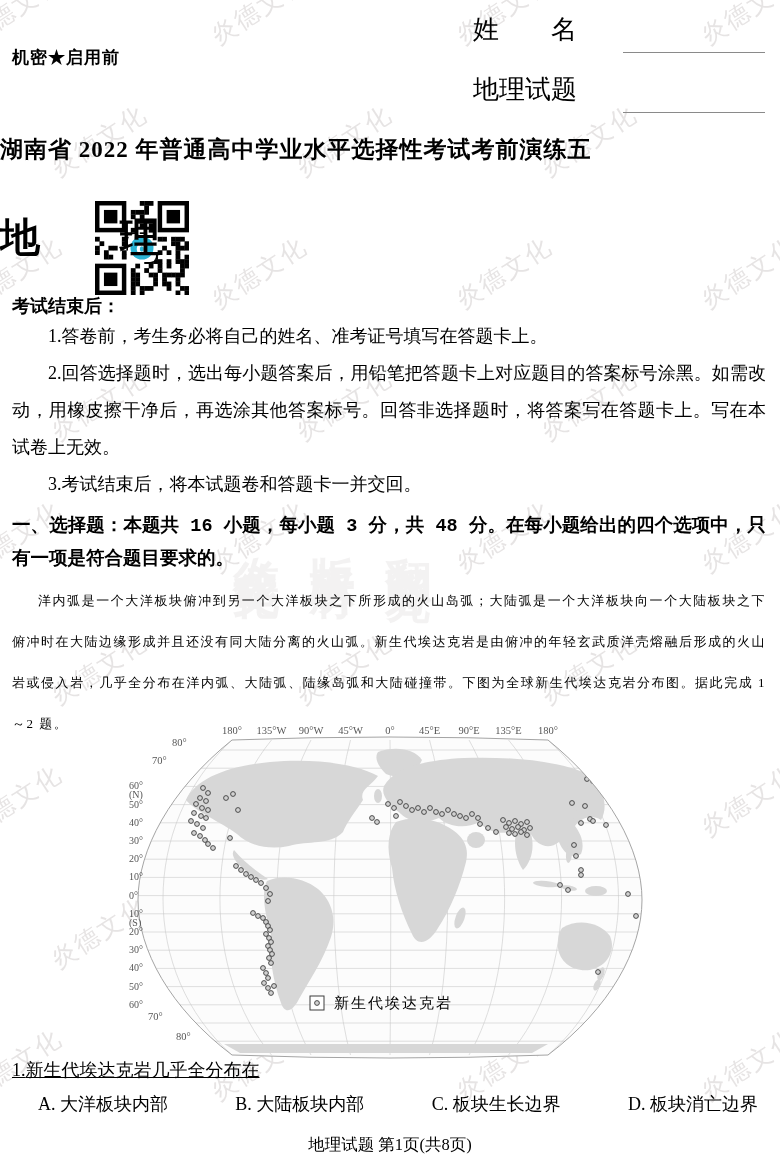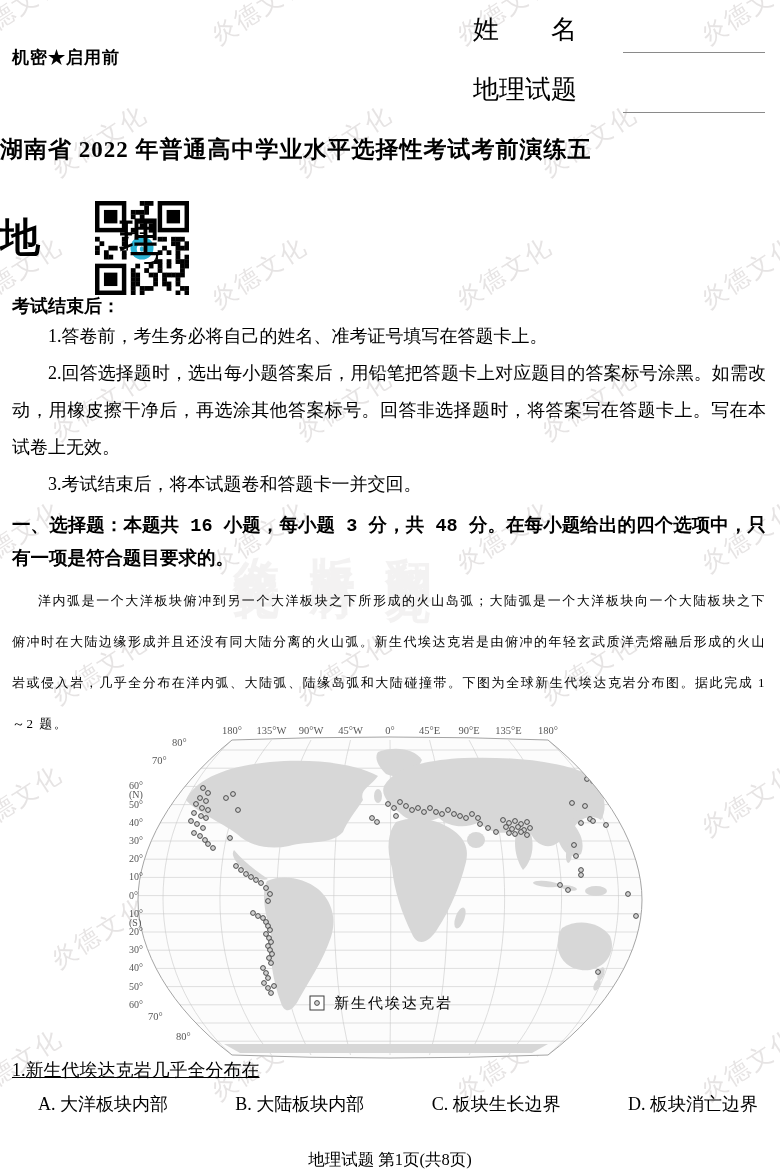--- a/index.html
+++ b/index.html
@@ -34,21 +34,21 @@
   .sec-head{position:absolute;left:12px;right:14px;top:510px;font-family:Liberation Mono, monospace;
             font-weight:bold;font-size:18.5px;line-height:33px;text-align:justify;}
   .passage{position:absolute;left:12px;right:14px;top:580px;font-size:13px;line-height:41px;
            text-indent:2em;text-align:justify;letter-spacing:1.5px;}
   
   .map-figure{position:absolute;left:128px;top:724px;width:532px;height:338px;}
   
   .q1{position:absolute;left:12px;top:1058px;font-size:18px;text-decoration:underline;}
   .options{position:absolute;left:38px;right:22px;top:1092px;display:flex;
            justify-content:space-between;font-size:18px;}
-  .footer{position:absolute;left:0;top:1134px;width:100%;text-align:center;font-size:16.5px;margin-top:15px;}
+  .footer{position:absolute;left:0;top:1134px;width:100%;text-align:center;font-size:16.5px;}
 </style>
 </head>
 <body>
 
 <div class="page">
 
   <div class="wm-layer">
       <span class="wm-tile" style="left: -40px; top: -8px;">炎德文化</span>
       <span class="wm-tile" style="left: 205px; top: -8px;">炎德文化</span>
       <span class="wm-tile" style="left: 450px; top: -8px;">炎德文化</span>

